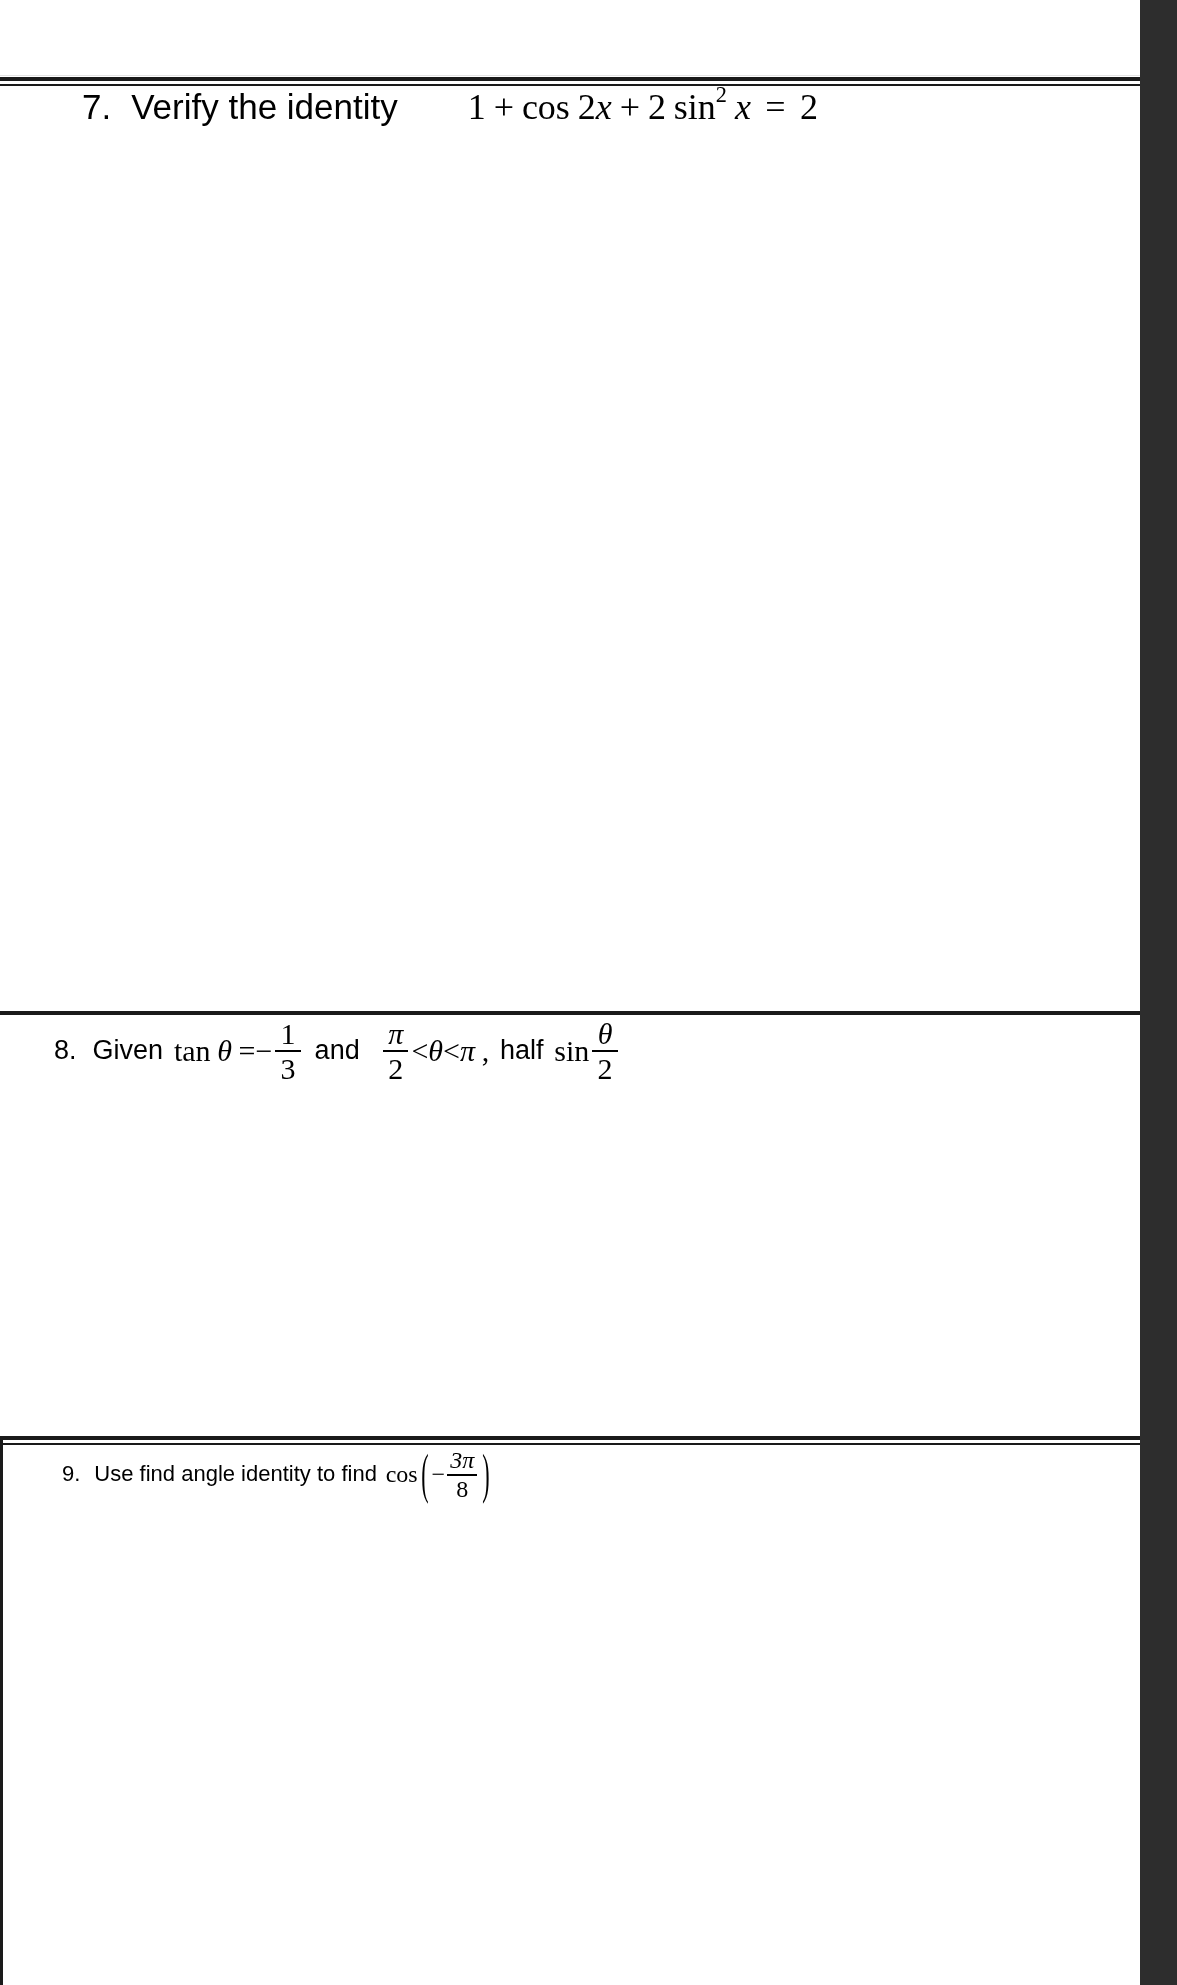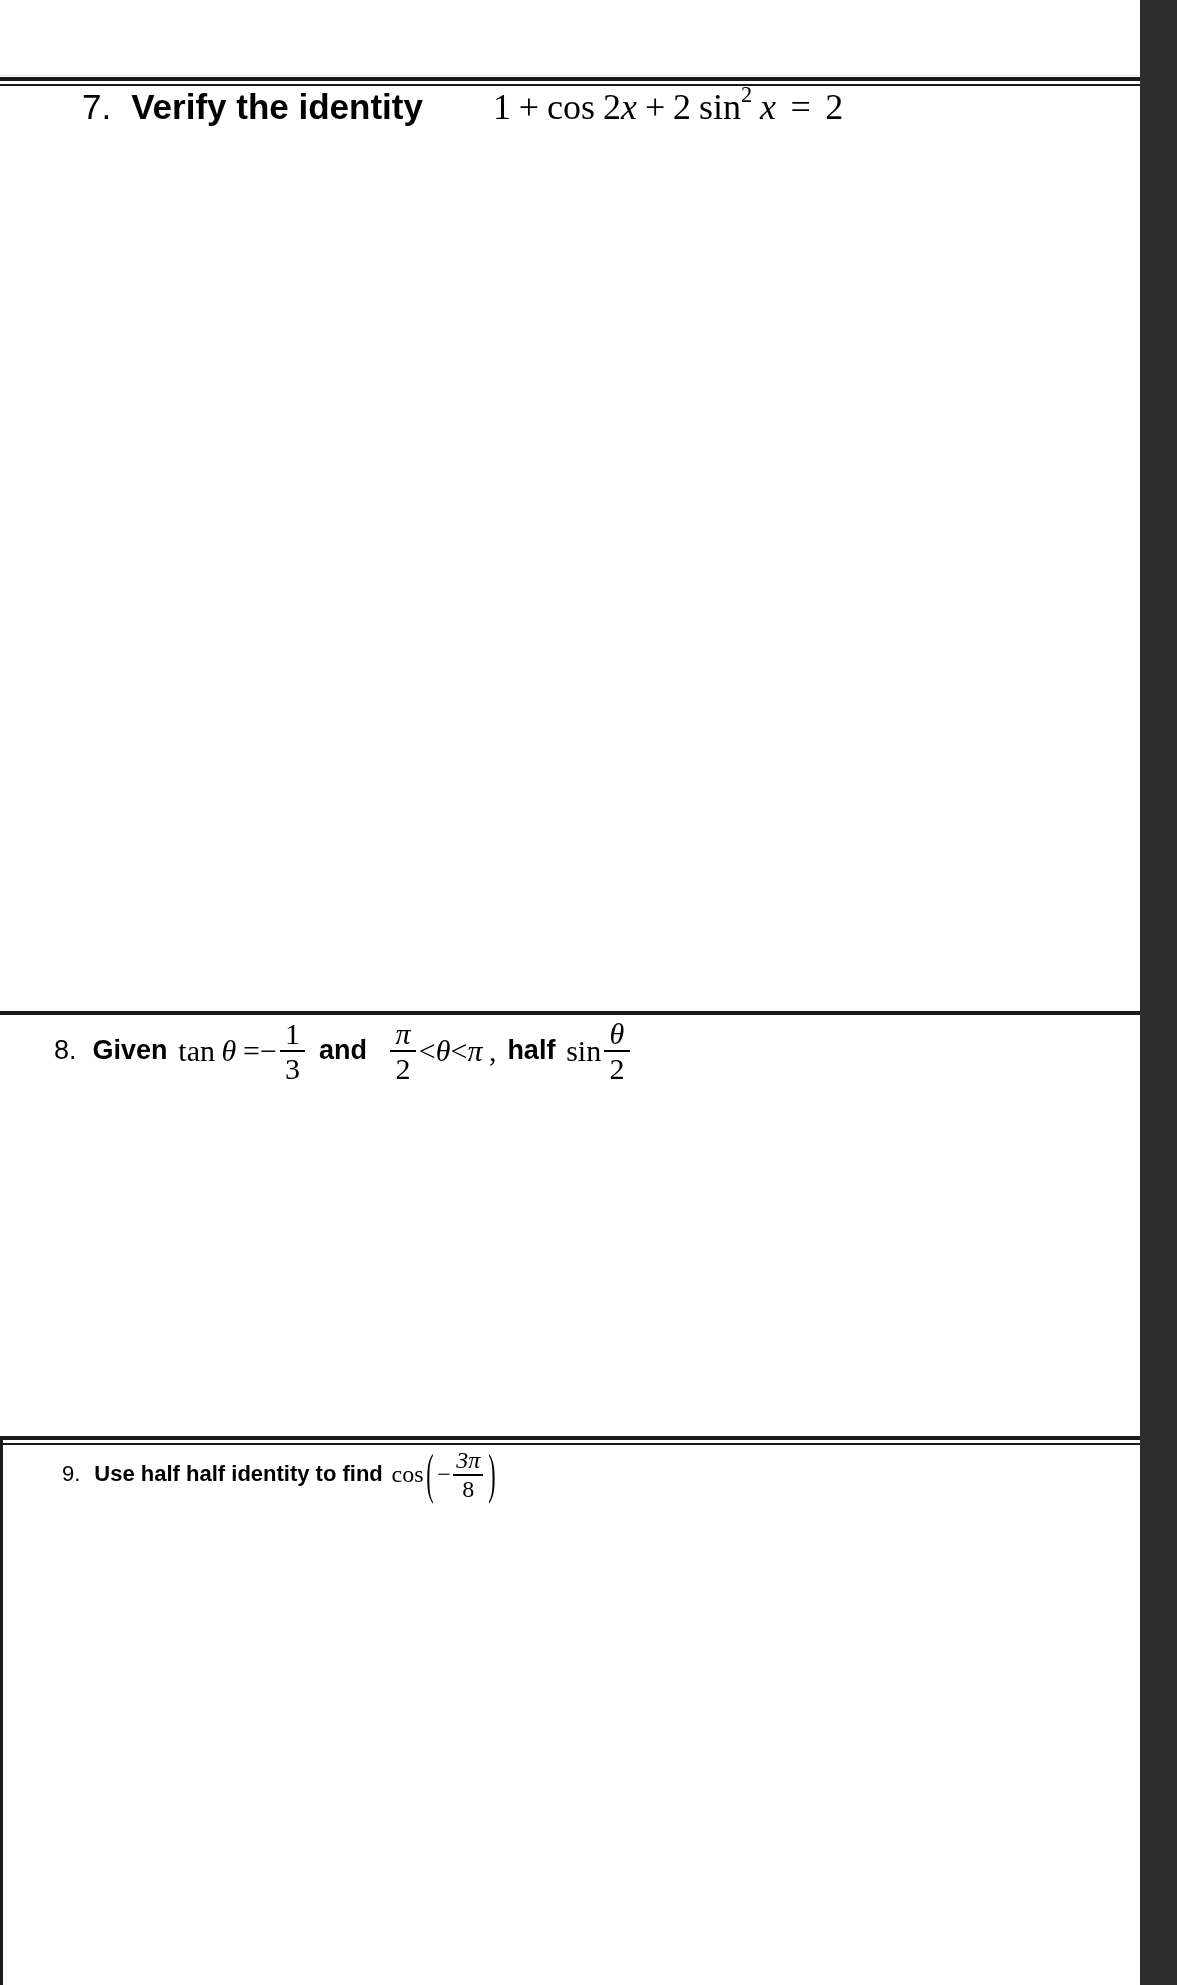--- a/index.html
+++ b/index.html
@@ -70,21 +70,21 @@
     white-space: nowrap;
   }
   .prob-num {
     font-family: "Liberation Sans", sans-serif;
     color: #000;
     font-weight: 400;
   }
   .prob-text {
     font-family: "Liberation Sans", sans-serif;
     color: #000;
-    font-weight: 700;
+    font-weight: 400;
   }
   .math {
     font-family: "Liberation Serif", serif;
     color: #000;
     display: inline-flex;
     align-items: center;
     white-space: nowrap;
   }
   .mvar { font-style: italic; }
   .mfun { font-style: normal; text-align: center; }
@@ -244,21 +244,21 @@
         </span>
     </span>
   </div>
 
   <div class="rule-thick" style="top:1436px;"></div>
   <div class="rule-thin" style="top:1443px;"></div>
   <div class="left-border" style="top:1436px; height:549px;"></div>
 
   <div class="problem" id="problem-9">
     <span class="prob-num">9.</span>
-    <span class="prob-text">Use half half identity to find</span>
+    <span class="prob-text">Use find angle identity to find</span>
     <span class="sp-md"></span>
     <span class="math">
       <span class="mfun">cos</span>
         <span class="paren">
           <span class="pl">(</span>
           <span class="mop">−</span>
           <span class="frac">
             <span class="num mvar">3π</span>
             <span class="bar"></span>
             <span class="den">8</span>

